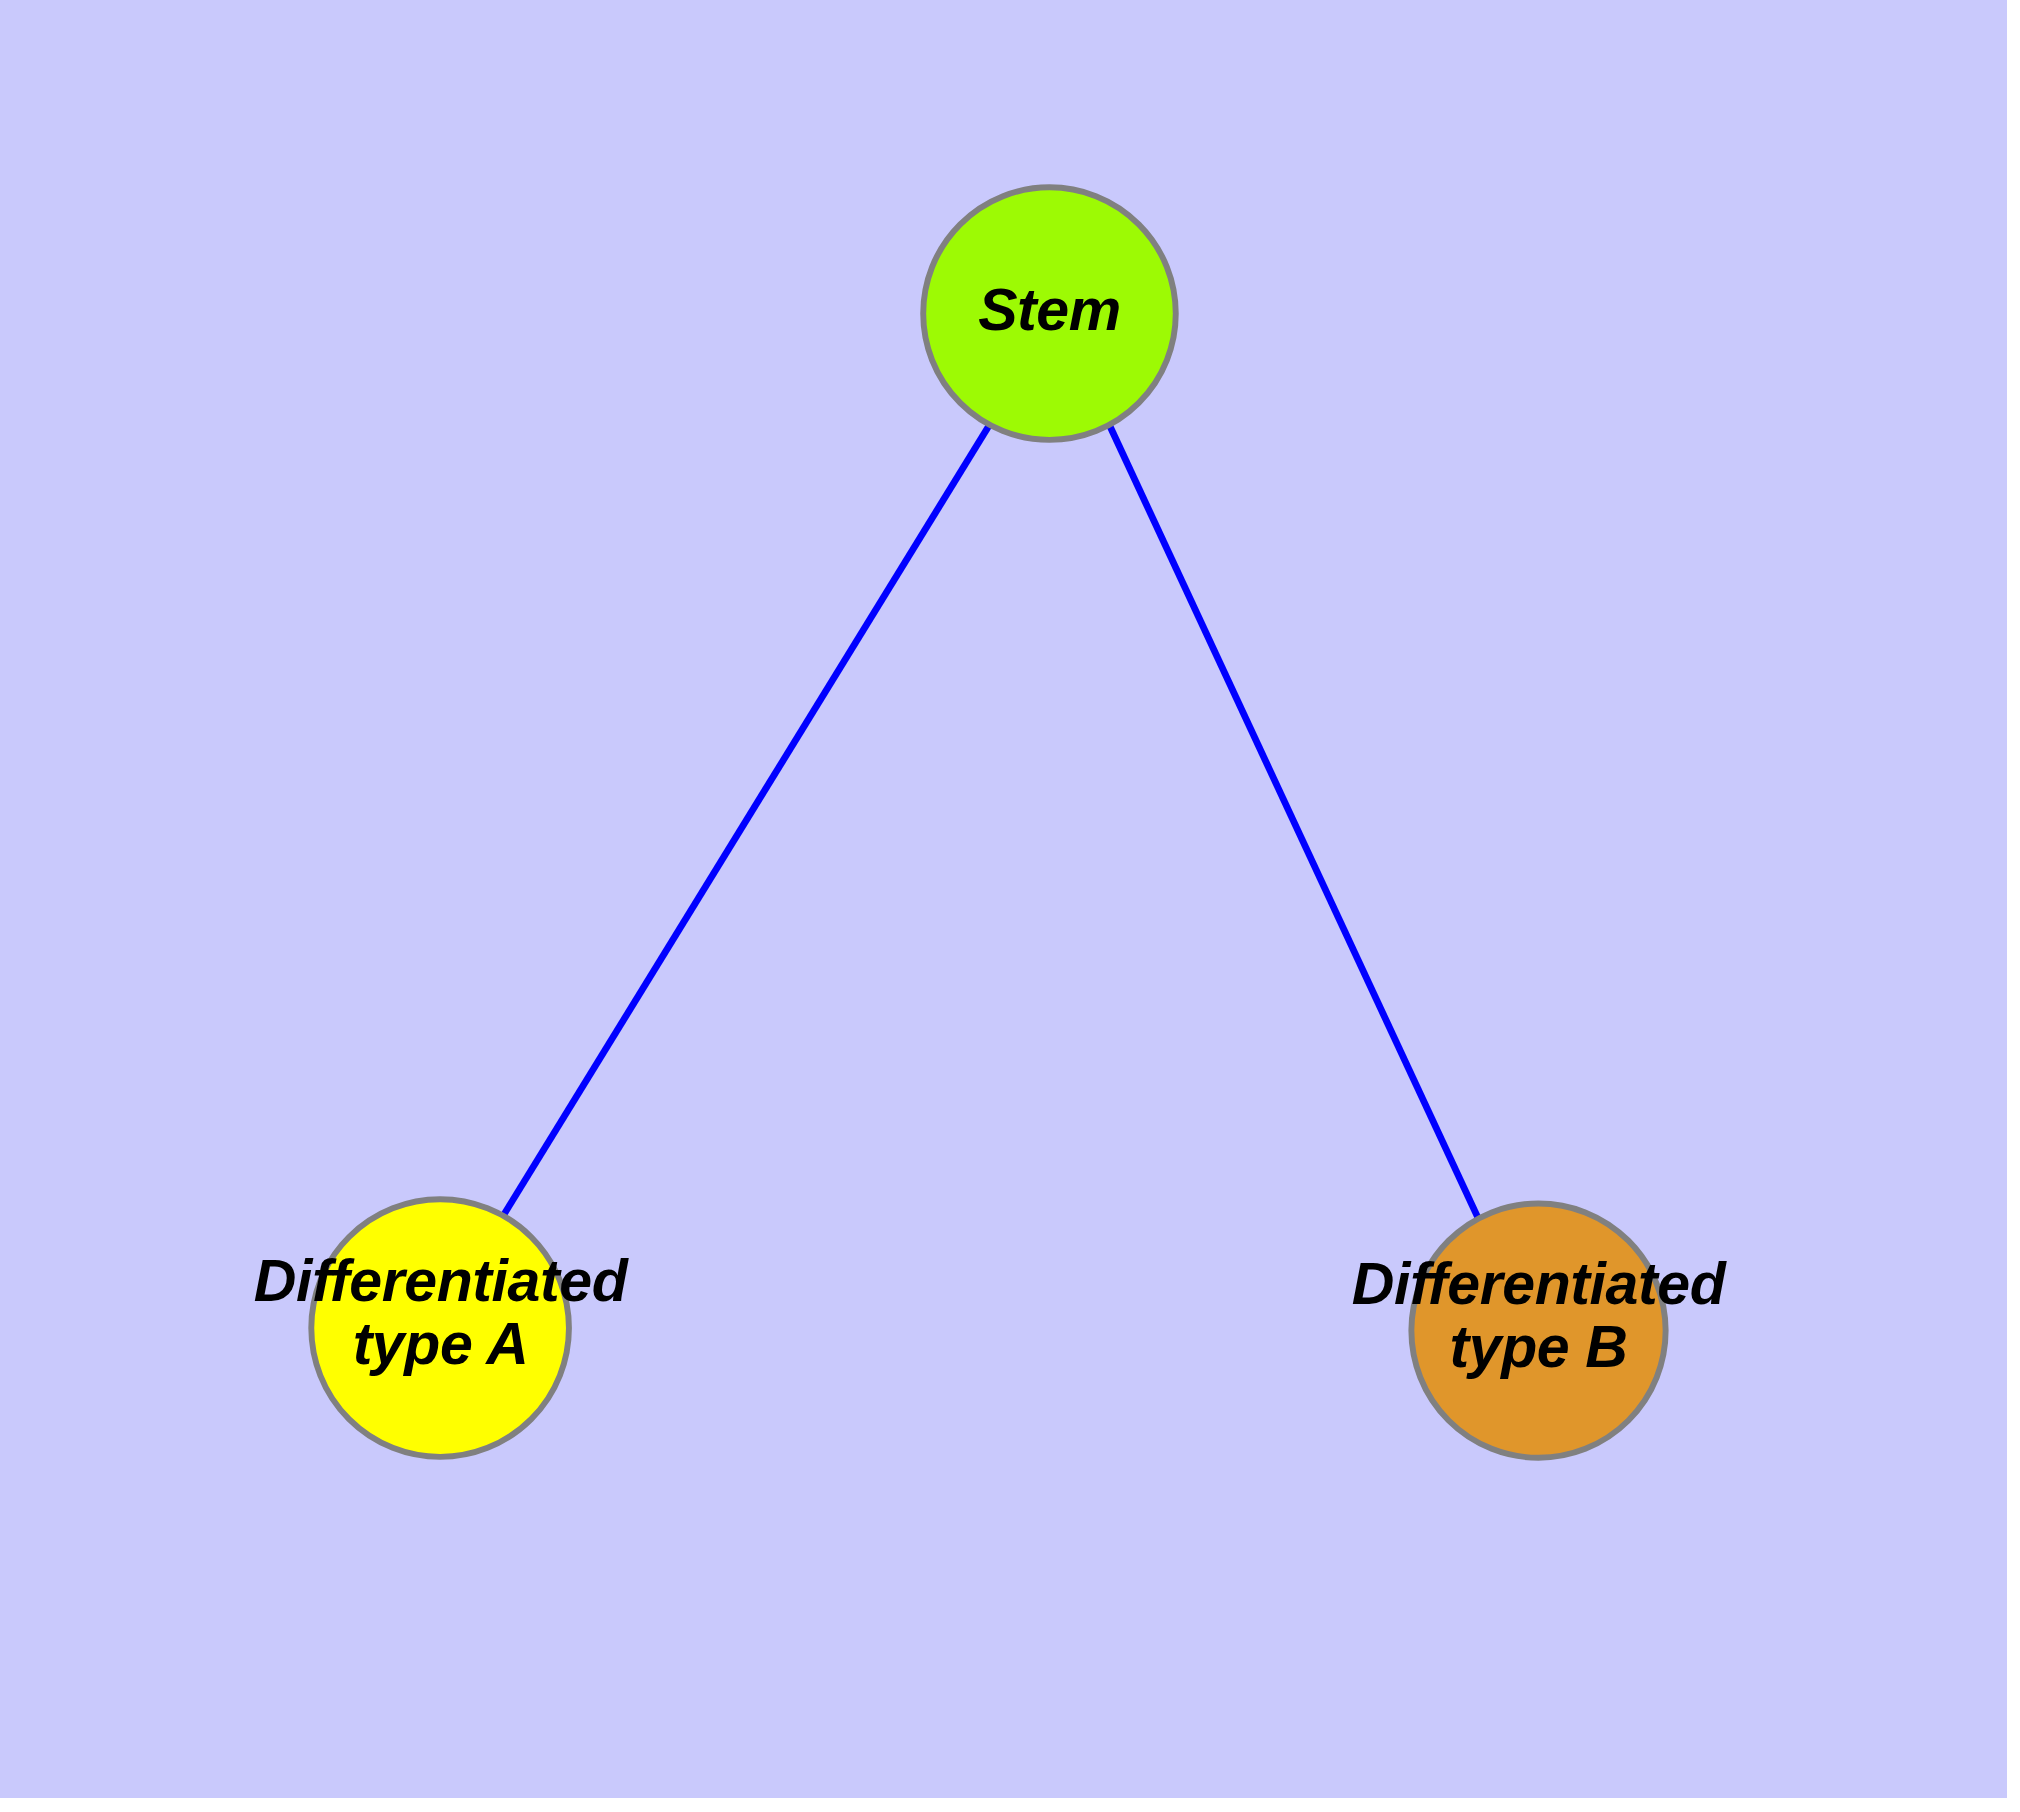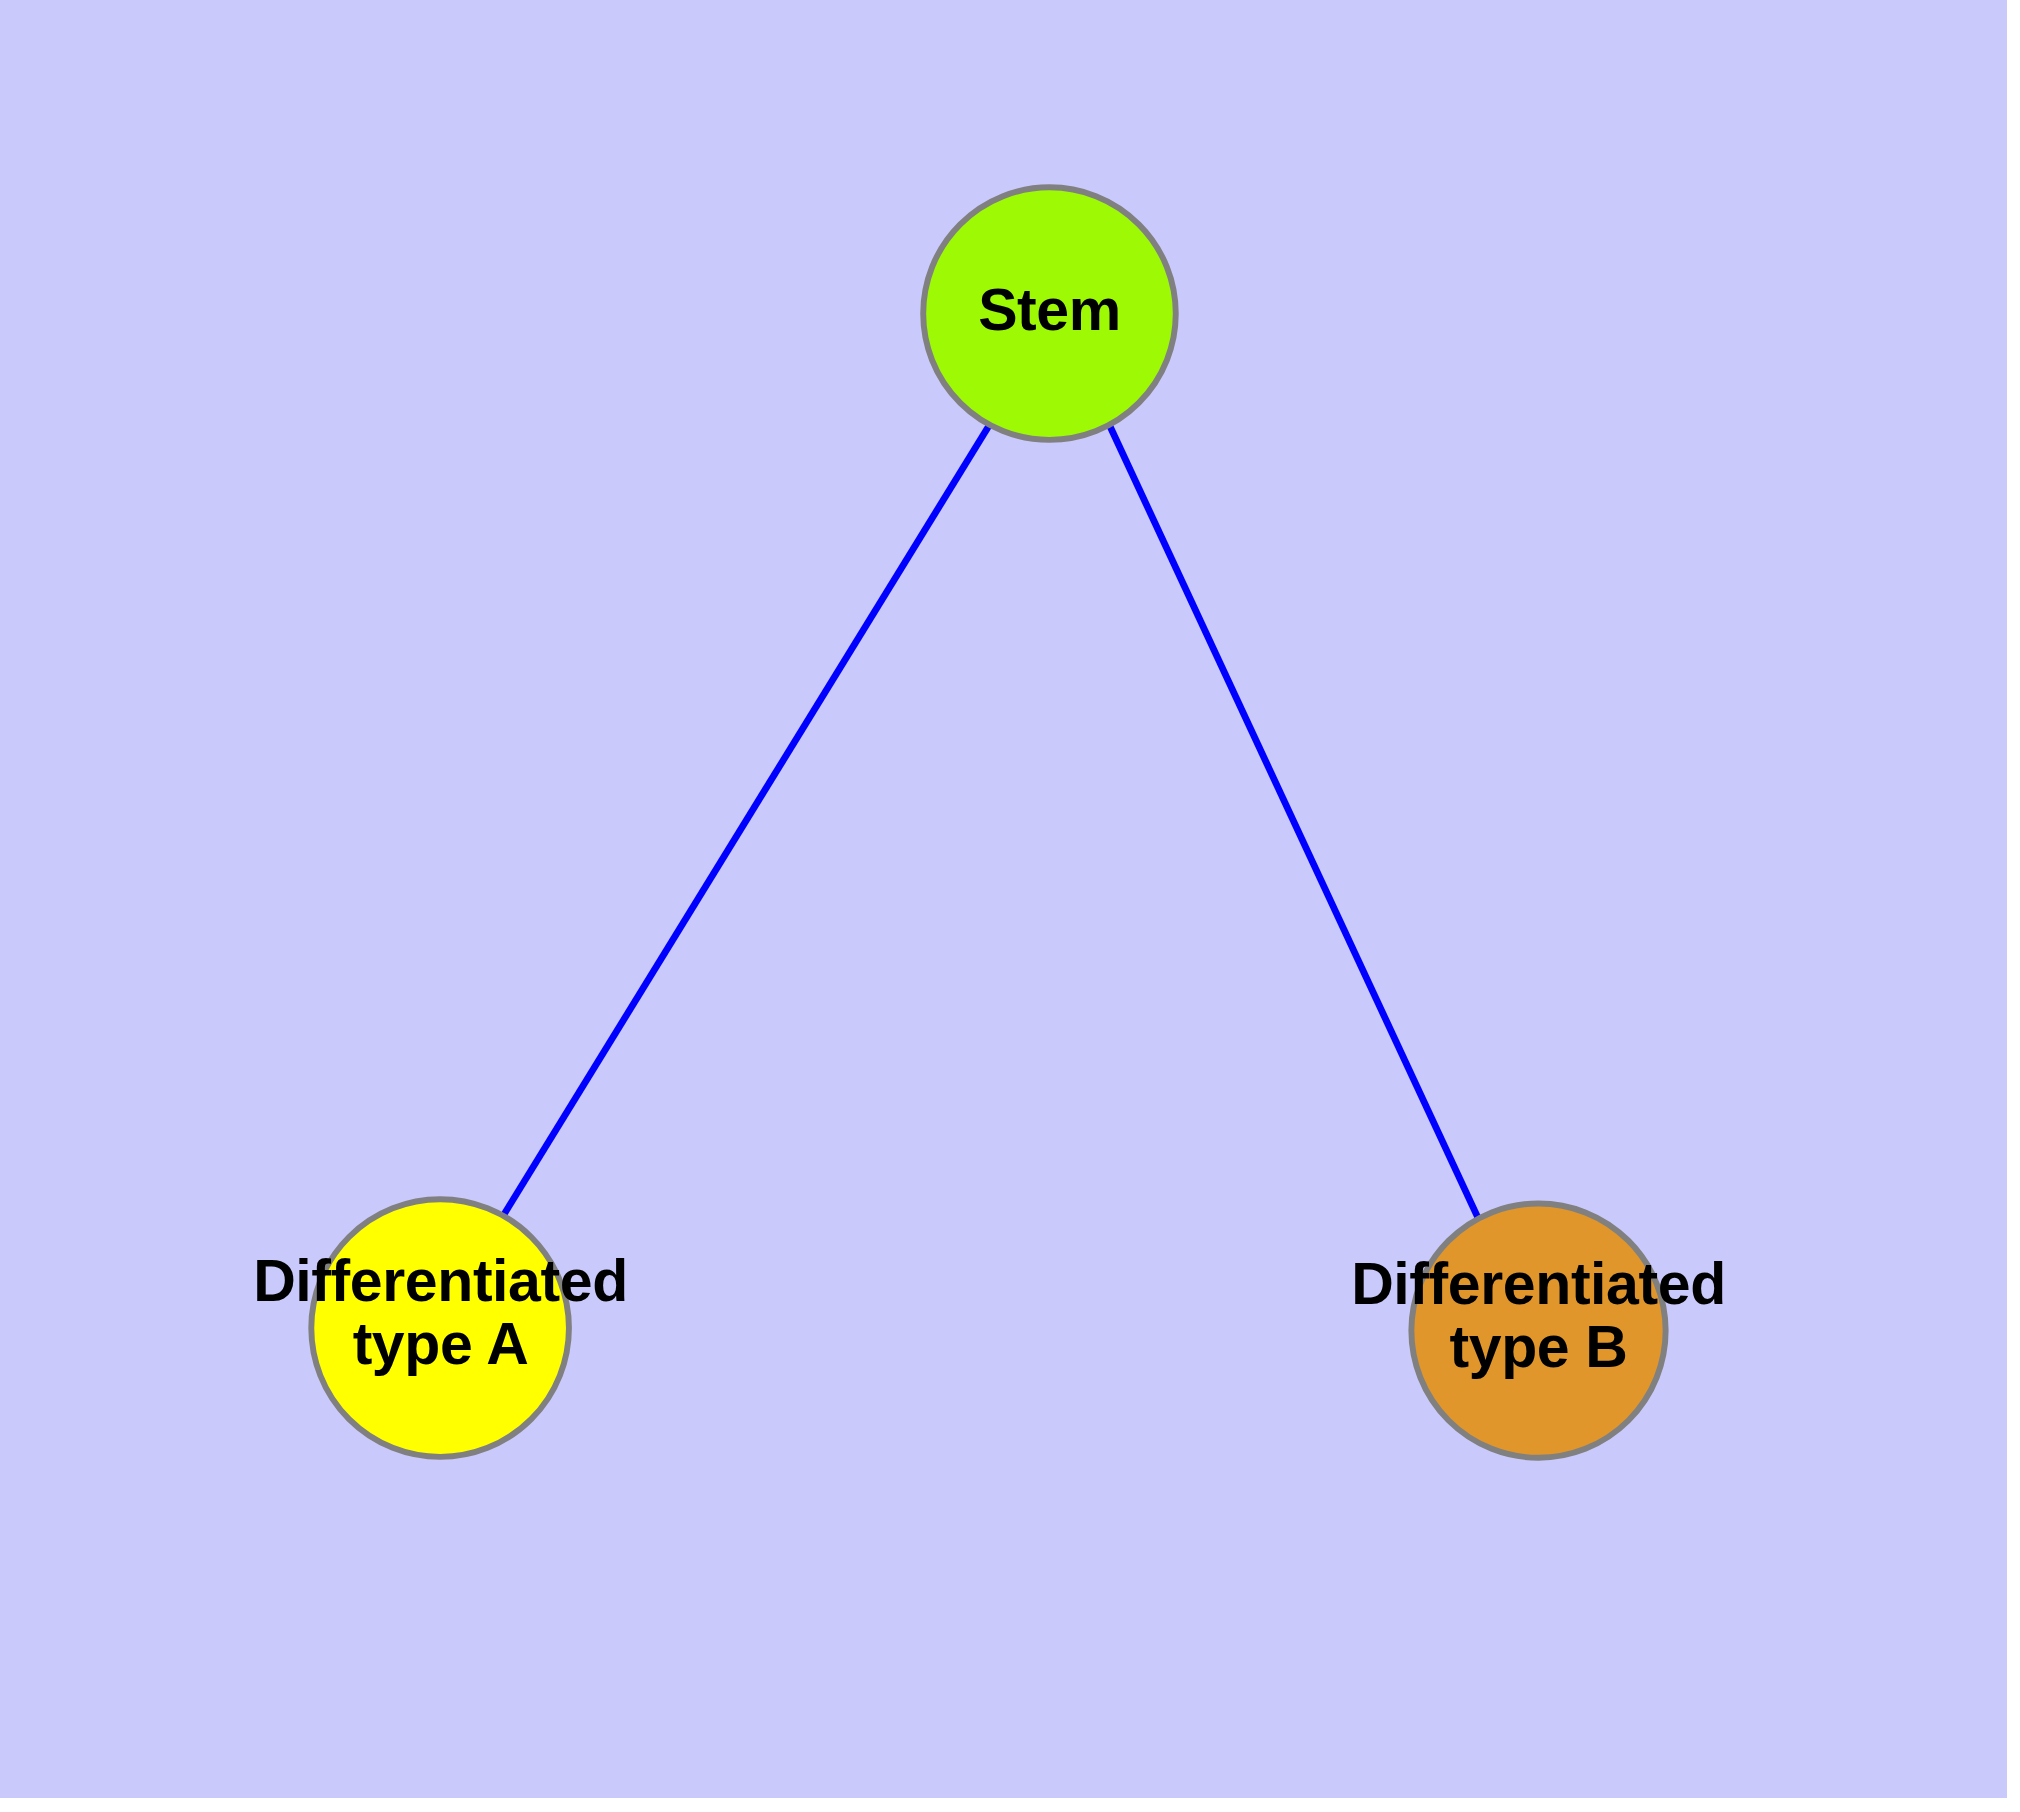--- a/index.html
+++ b/index.html
@@ -7,20 +7,21 @@
     padding: 0;
     background: #ffffff;
   }
   #stage {
     position: relative;
     width: 2021px;
     height: 1812px;
     overflow: hidden;
     background: #ffffff;
     font-family: "Liberation Sans", sans-serif;
+    font-style: italic;
   }
   #canvas-bg {
     position: absolute;
     left: 0;
     top: 0;
     width: 2007px;
     height: 1798px;
     background: #c9c9fc;
   }
   #graph-svg {

